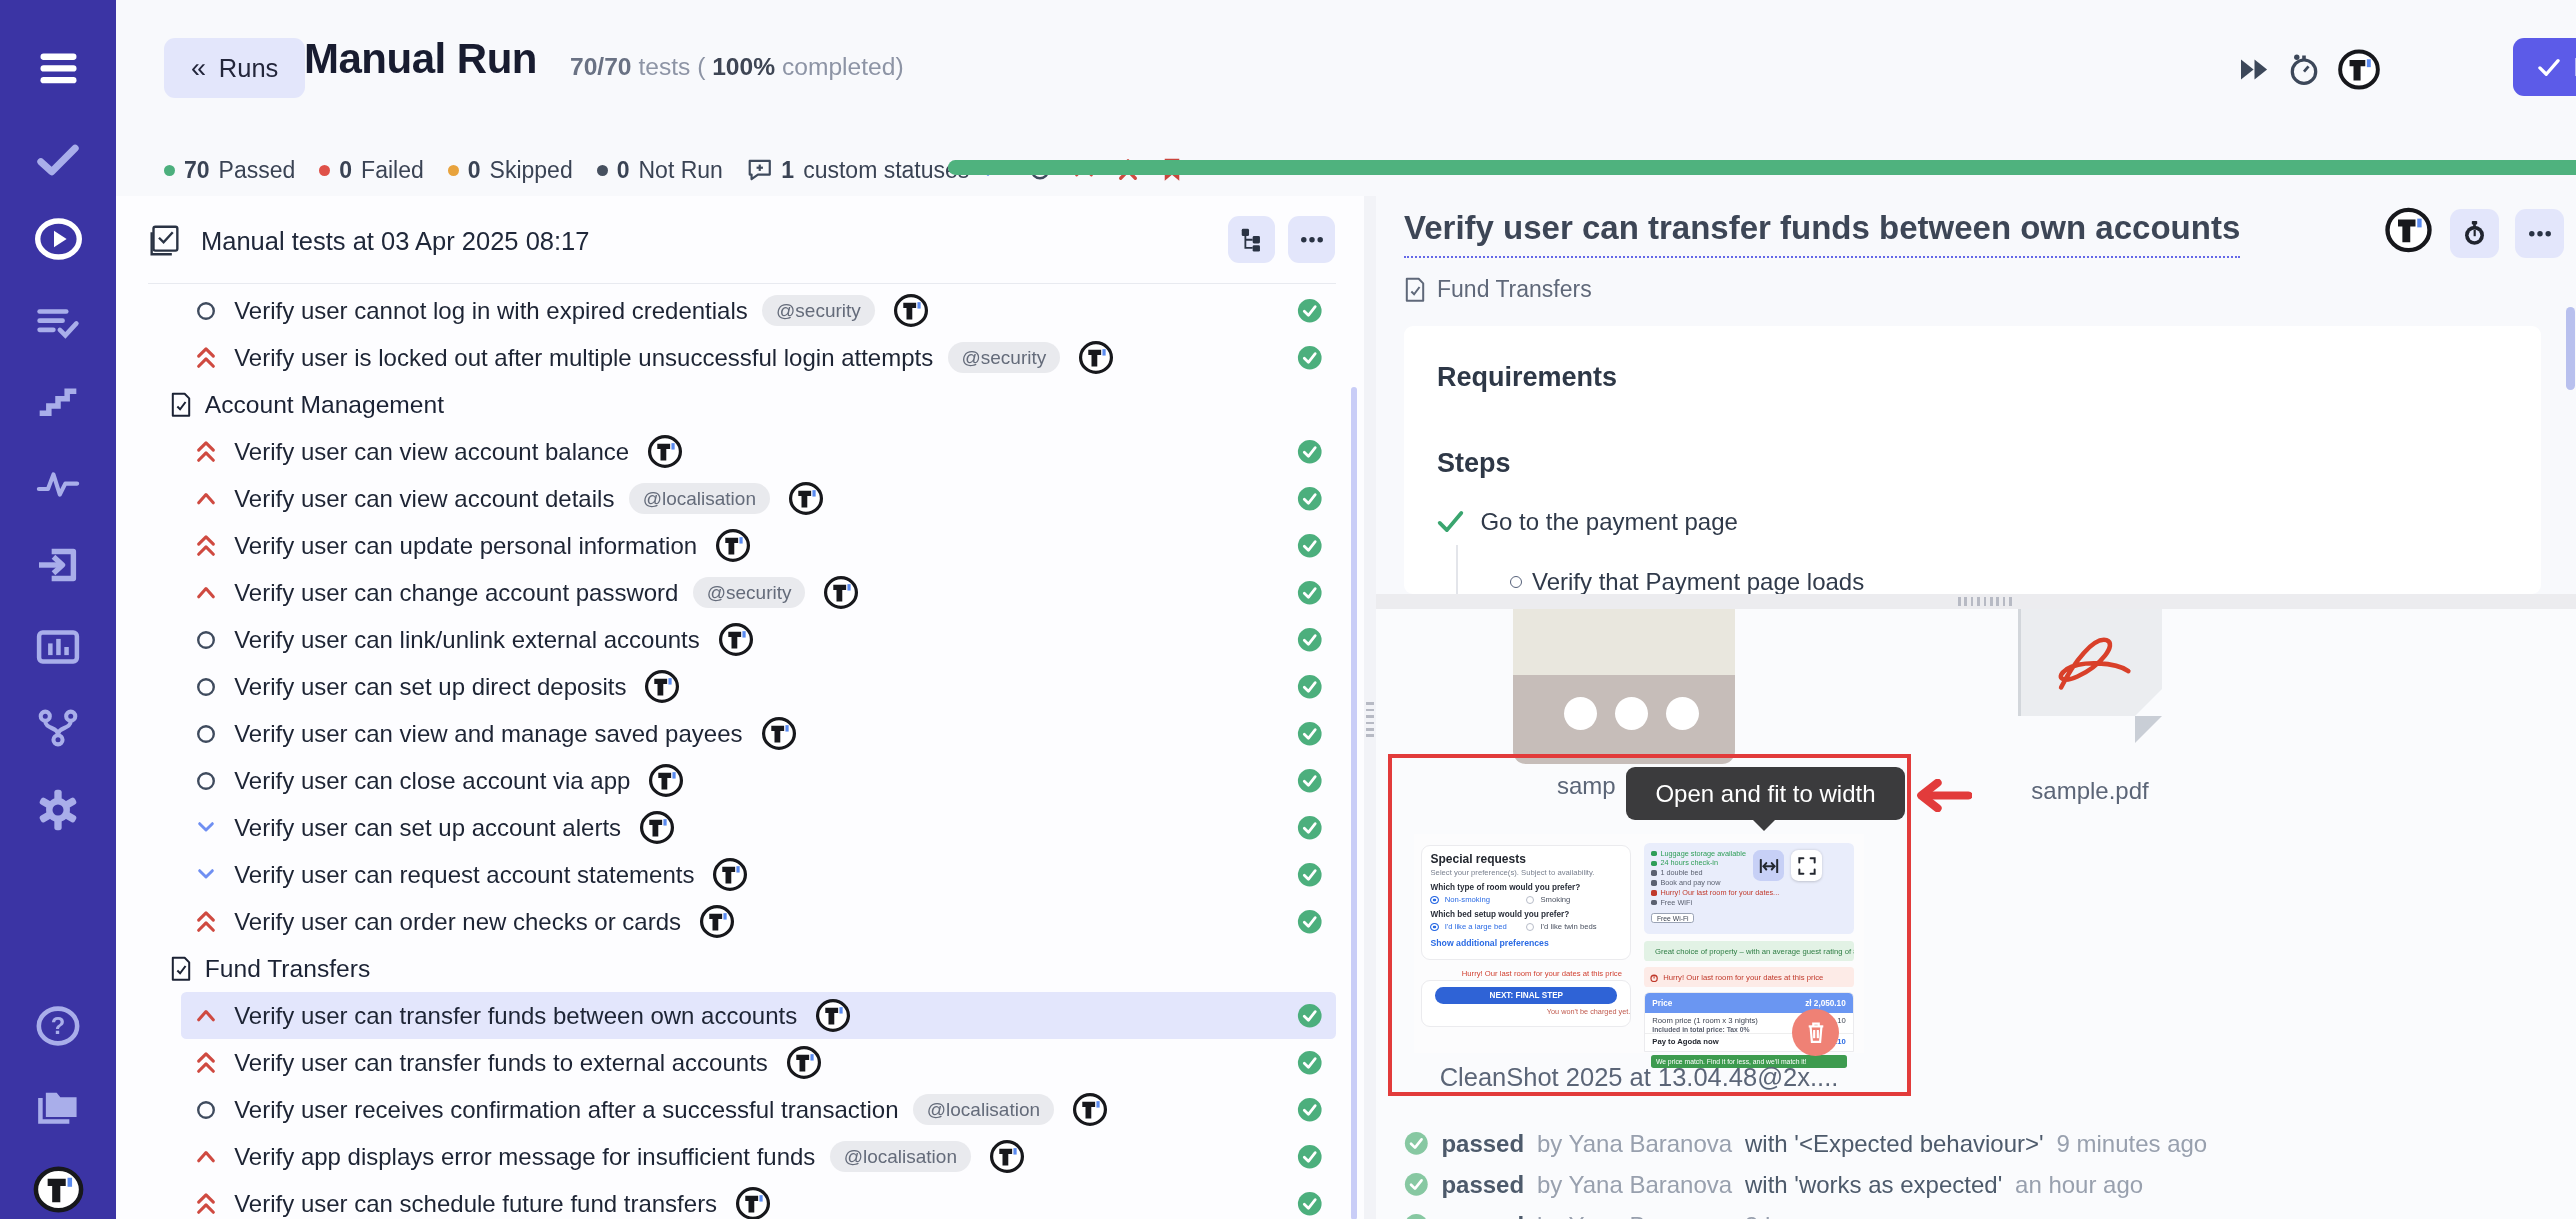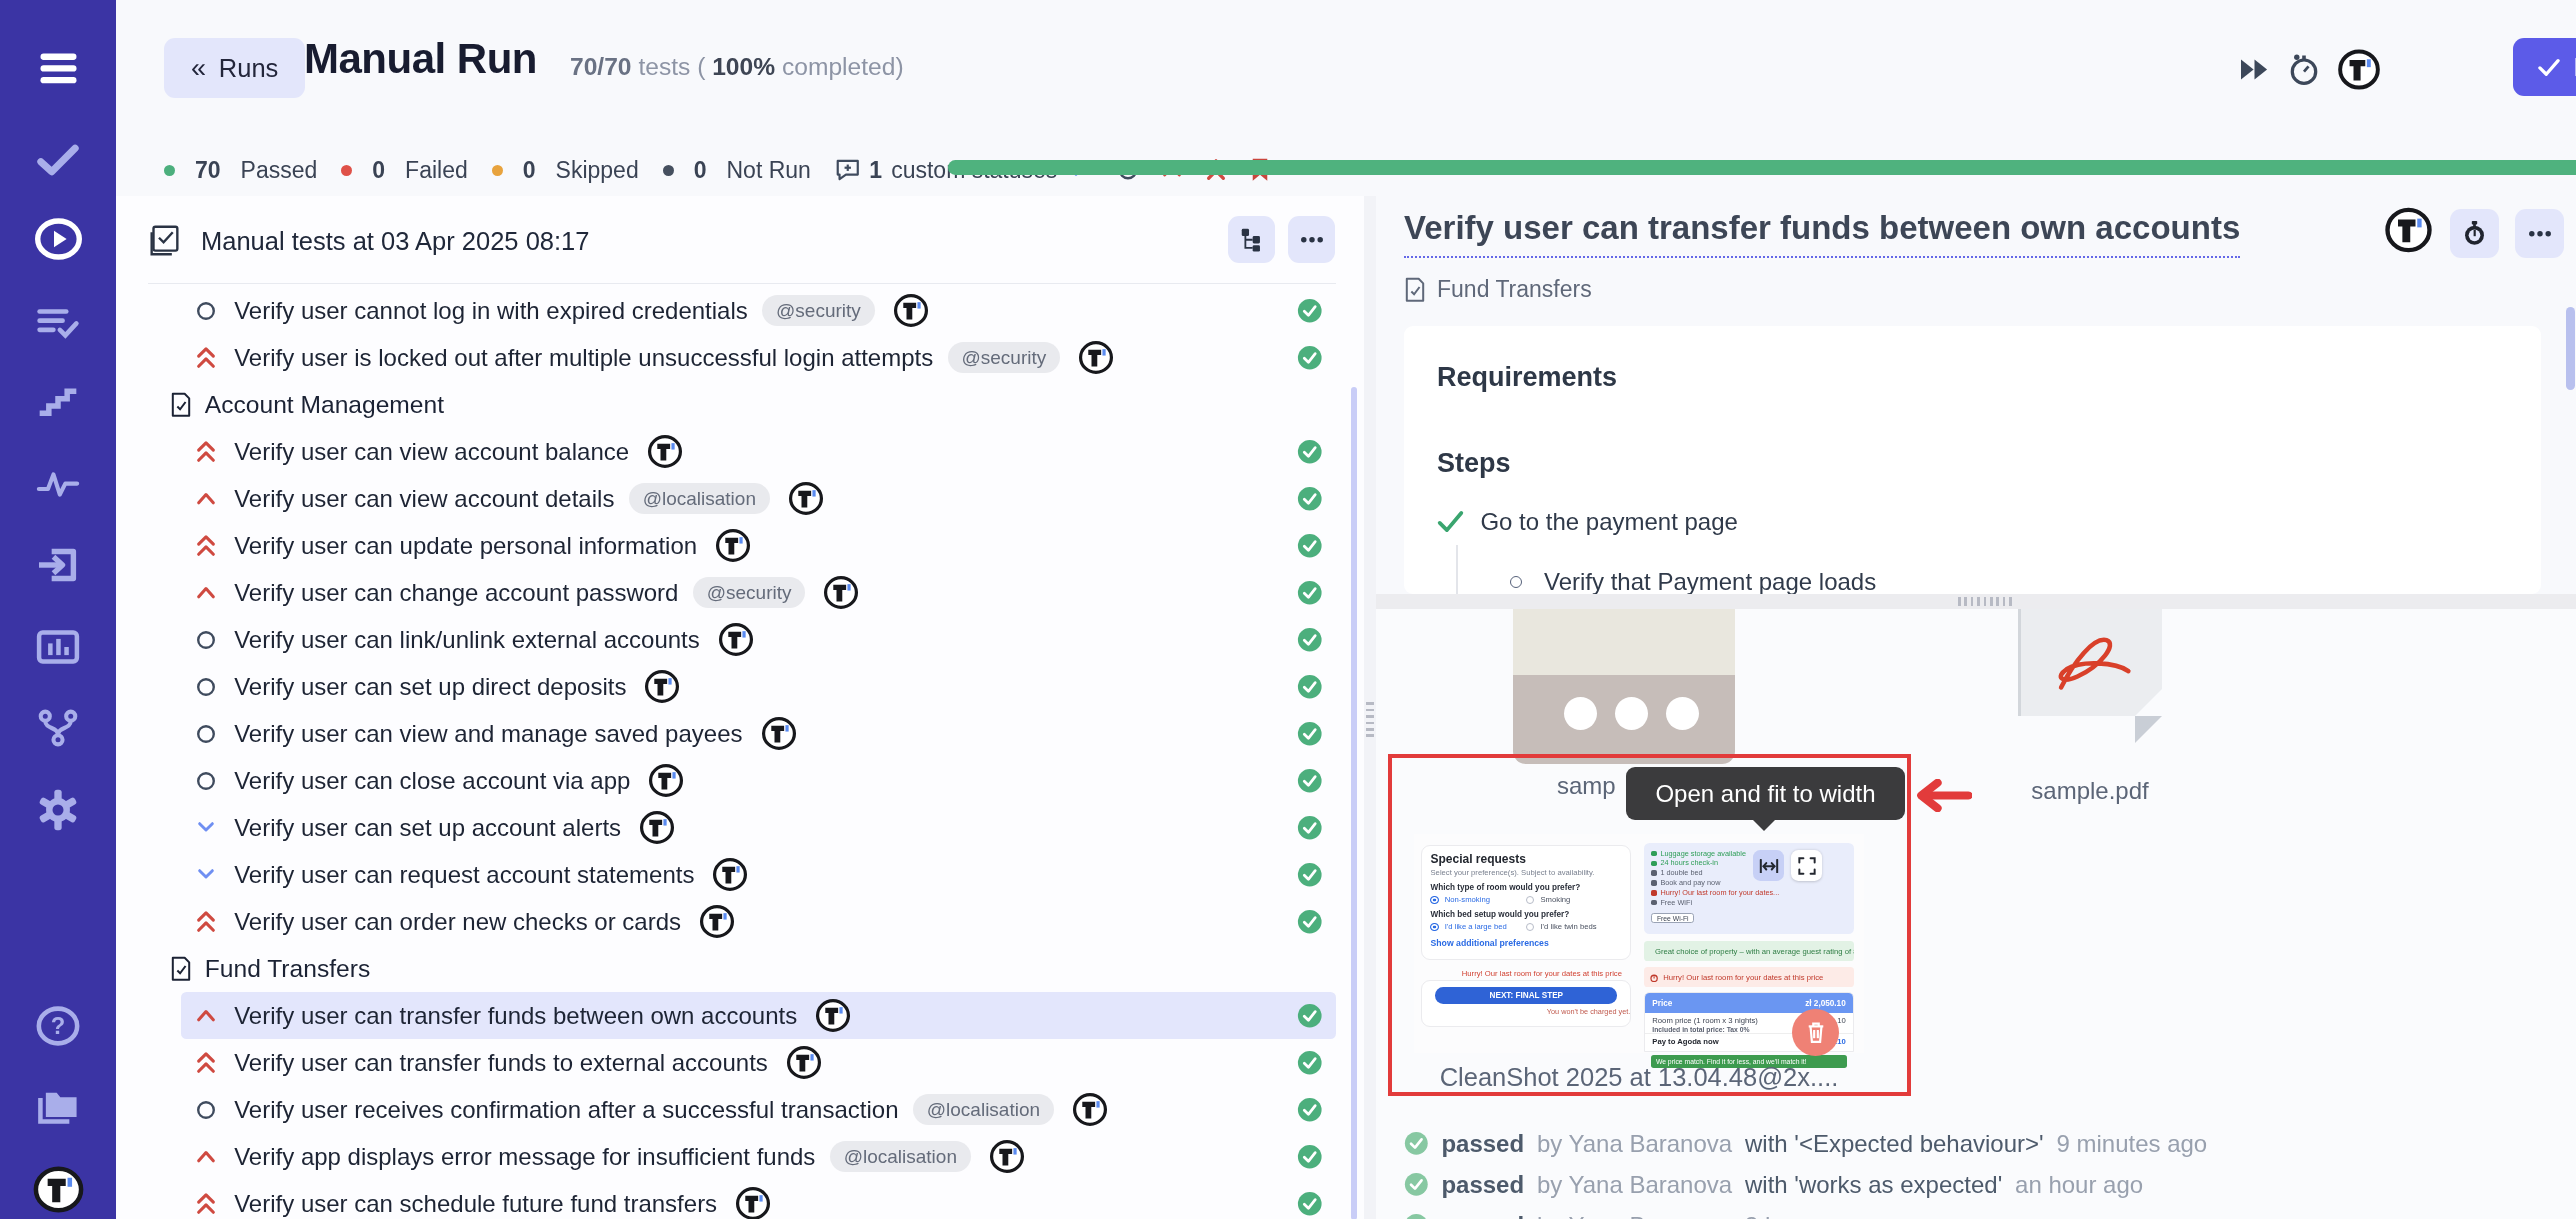--- a/index.html
+++ b/index.html
@@ -20,21 +20,21 @@
   .run-title { position:absolute; left:188px; top:35px; font-size:42px; font-weight:800; color:#181c30; letter-spacing:-0.5px; }
   .run-sub { position:absolute; left:454px; top:53px; font-size:24.6px; color:#8d94a5; }
   .run-sub b.dim { color:#6a7284; font-weight:700; }
   .run-sub b.strong { color:#3e4554; font-weight:700; }
   .tb-ico { position:absolute; top:47px; width:44px; height:44px; display:flex; align-items:center; justify-content:center; cursor:pointer; }
   .finish-btn { position:absolute; left:2397px; top:38px; width:200px; height:58px; background:#5c5be8; border-radius:11px 0 0 11px;
                 display:flex; align-items:center; justify-content:flex-start; padding-left:24px; gap:12.8px; color:#fff; font-size:26.4px; font-weight:700; cursor:pointer; }
 
   
   .statusrow { position:absolute; left:48px; top:150px; height:40px; display:flex; align-items:center; gap:24px; }
-  .st-item { display:flex; align-items:center; gap:20px; font-size:23px; color:#3a4354; }
+  .st-item { display:flex; align-items:center; gap:9px; font-size:23px; color:#3a4354; }
   .st-item b { font-weight:700; }
   .dot { width:11px; height:11px; border-radius:50%; display:inline-block; }
   .st-sep { display:flex; align-items:center; gap:9px; font-size:23px; color:#3a4354; cursor:pointer; }
   .st-icons { display:flex; align-items:center; gap:20px; margin-left:5.5px; }
   .st-icons .fico { display:flex; align-items:center; justify-content:center; width:24px; height:24px; cursor:pointer; }
   .progress-abs { position:absolute; left:947px; top:160px; width:1629px; height:14.6px; border-radius:7.3px 0 0 7.3px; background:#4fb27e; }
 
   
   .left-panel { position:absolute; left:116px; top:196px; width:1260px; height:1024px; background:#fdfdff; overflow:hidden; }
   .lp-head { position:absolute; left:32px; top:20px; width:1193px; height:51px; display:flex; align-items:center; }
@@ -68,21 +68,21 @@
              border-bottom:2.7px dotted #6468e8; padding-bottom:9px; max-width:911px; white-space:nowrap; }
   .d-ticon { position:absolute; left:1009px; top:11px; cursor:pointer; }
   .d-btn { position:absolute; top:12.8px; width:49px; height:49px; background:#e3e6fb; border-radius:11px; display:flex; align-items:center; justify-content:center; cursor:pointer; }
   .d-btn.timer { left:1075px; }
   .d-btn.more { left:1140px; }
   .d-crumb { position:absolute; left:29px; top:80px; display:flex; align-items:center; gap:11px; font-size:23px; color:#5f6879; }
   .d-card { position:absolute; left:29px; top:130px; width:1137px; height:268px; background:#ffffff; border-radius:9px; overflow:hidden; }
   .d-h2 { position:absolute; left:33px; font-size:27px; font-weight:700; color:#2e3847; }
   .step-row { position:absolute; left:33px; top:182px; display:flex; align-items:center; gap:16.4px; font-size:24px; color:#303a4a; }
   .step-line { position:absolute; left:52px; top:219px; width:1.8px; height:55px; background:#e3e5ea; }
-  .substep { position:absolute; left:106px; top:242px; display:flex; align-items:center; gap:22px; font-size:24px; color:#303a4a; }
+  .substep { position:absolute; left:106px; top:242px; display:flex; align-items:center; gap:10px; font-size:24px; color:#303a4a; }
   .substep .o { width:12px; height:12px; border:1.8px solid #56617a; border-radius:50%; }
   .rp-scroll { position:absolute; left:1191px; top:111px; width:9px; height:83px; background:#b8c0ee; border-radius:4.6px; }
 
   .hsplit { position:absolute; left:0; top:398px; width:1201px; height:14.6px; background:#ececef; }
   .hhandle { position:absolute; left:583px; top:2.7px; width:56px; height:9px;
              background:repeating-linear-gradient(90deg,#b7bac4 0 2.7px, transparent 2.7px 6.4px); }
 
   
   .thumb1 { position:absolute; left:138px; top:413px; width:222px; height:155px; border-radius:0 0 12.8px 12.8px; overflow:hidden; }
   .thumb1 .tt { height:66px; background:#e9e7de; }

